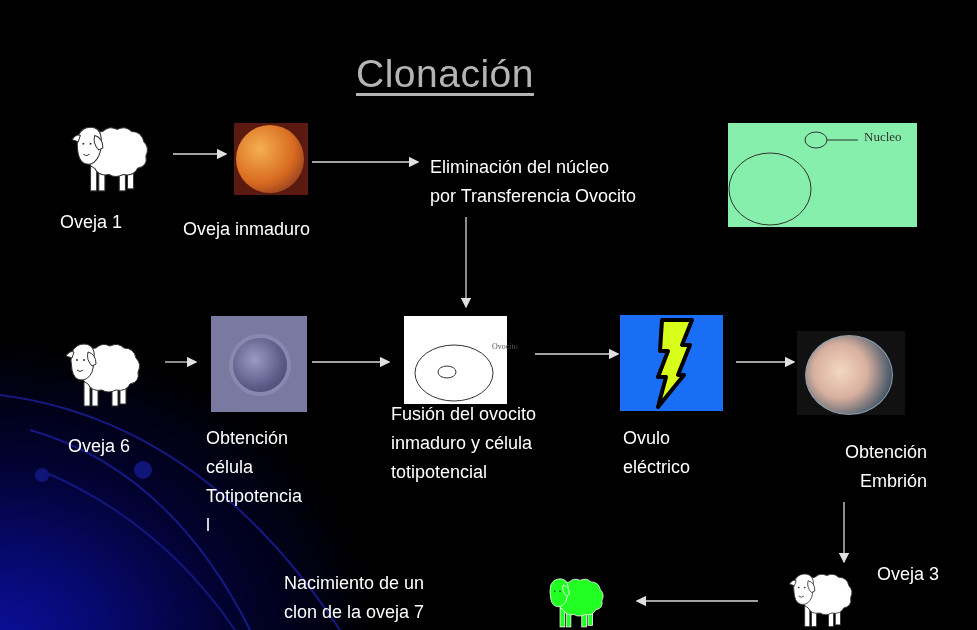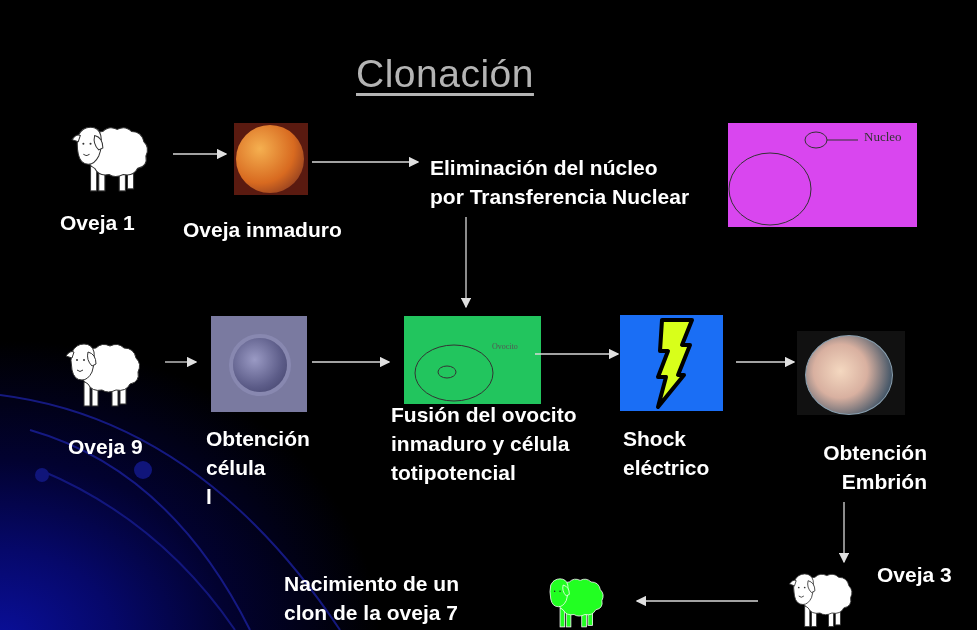--- a/index.html
+++ b/index.html
@@ -14,21 +14,21 @@
       background: radial-gradient(ellipse 380px 300px at 0px 640px, #0a0f9a 0%, #06086a 30%, #020230 60%, rgba(0,0,0,0) 100%);
     }
     .bg-arcs { position: absolute; left: 0; top: 0; }
     .title {
       position: absolute; left: 356px; top: 52px;
       font-size: 39px; color: #b4b4b4; text-decoration: underline;
       text-decoration-thickness: 3px; text-underline-offset: 6px;
       letter-spacing: 0.5px;
     }
     .lbl {
-      position: absolute; font-weight: bold; font-size: 21px; line-height: 29px;
+      position: absolute; font-weight: normal; font-size: 18px; line-height: 29px;
       color: #fff; white-space: nowrap;
     }
     .img { position: absolute; }
     .arrow { position: absolute; }
   </style>
 </head>
 <body>
 
 <svg width="0" height="0" style="position:absolute">
   <defs>
@@ -86,66 +86,67 @@
   </svg>
 <div class="lbl" style="left:60px;top:208px">Oveja 1</div>
 
 <div class="img" style="left:234px;top:123px;width:74px;height:72px;background:#5a1a10">
   <div style="position:absolute;left:2px;top:2px;width:68px;height:68px;border-radius:50%;background:radial-gradient(circle at 35% 35%, #f5b050, #d86a20 55%, #8a3a20 85%);"></div>
 </div>
 <div class="lbl" style="left:183px;top:215px">Oveja inmaduro</div>
 
 <div class="lbl" style="left:430px;top:153px">
   <div>Eliminación del núcleo</div>
-  <div>por Transferencia Nuclear</div>
+  <div>por Transferencia Ovocito</div>
 </div>
 
-<div class="img" style="left:728px;top:123px;width:189px;height:104px;background:#d946ef">
+<div class="img" style="left:728px;top:123px;width:189px;height:104px;background:#86efac">
   <svg width="189" height="104">
     <ellipse cx="42" cy="66" rx="41" ry="36" stroke="#333" fill="none" stroke-width="1"></ellipse>
     <ellipse cx="88" cy="17" rx="11" ry="8" stroke="#333" fill="none" stroke-width="1"></ellipse>
     <line x1="99" y1="17" x2="130" y2="17" stroke="#333" stroke-width="1"></line>
   </svg>
   <div style="position:absolute;left:136px;top:6px;font-family:'Liberation Serif',serif;font-size:13px;color:#333">Nucleo</div>
 </div>
 
 <svg class="img" style="left:57px;top:330px" width="90" height="80">
     <use href="#sheep"></use>
   </svg>
-<div class="lbl" style="left:68px;top:432px">Oveja 9</div>
+<div class="lbl" style="left:68px;top:432px">Oveja 6</div>
 
 <div class="img" style="left:211px;top:316px;width:96px;height:96px;background:#7a7aa0">
   <div style="position:absolute;left:22px;top:22px;width:54px;height:54px;border-radius:50%;background:radial-gradient(circle at 40% 40%, #9a9ac4, #5c5c88 60%, #3e3e66);box-shadow:0 0 0 4px #8888b0;"></div>
 </div>
 <div class="lbl" style="left:206px;top:424px">
   <div>Obtención</div>
   <div>célula</div>
+  <div>Totipotencia</div>
   <div>l</div>
 </div>
 
-<div class="img" style="left:404px;top:316px;width:137px;height:88px;background:#22c55e">
+<div class="img" style="left:404px;top:316px;width:103px;height:88px;background:#ffffff">
   <svg width="123" height="88">
     <ellipse cx="50" cy="57" rx="39" ry="28" stroke="#333" fill="none" stroke-width="1"></ellipse>
     <ellipse cx="43" cy="56" rx="9" ry="6" stroke="#333" fill="none" stroke-width="1"></ellipse>
   </svg>
   <div style="position:absolute;left:88px;top:26px;font-family:'Liberation Serif',serif;font-size:8px;color:#555">Ovocito</div>
 </div>
 <div class="lbl" style="left:391px;top:400px">
   <div>Fusión del ovocito</div>
   <div>inmaduro y célula</div>
   <div>totipotencial</div>
 </div>
 
 <div class="img" style="left:620px;top:315px;width:103px;height:96px;background:#1a6ef5">
   <svg width="103" height="96">
     <path d="M42 5 L72 5 L62 30 L70 30 L58 60 L64 60 L38 92 L46 62 L38 62 L48 36 L40 36 Z" fill="#d8ff1a" stroke="#000" stroke-width="4" stroke-linejoin="round"></path>
   </svg>
 </div>
 <div class="lbl" style="left:623px;top:424px">
-  <div>Shock</div>
+  <div>Ovulo</div>
   <div>eléctrico</div>
 </div>
 
 <div class="img" style="left:797px;top:331px;width:108px;height:84px;background:#111">
   <div style="position:absolute;left:8px;top:4px;width:86px;height:78px;border-radius:50%;background:radial-gradient(circle at 40% 45%, #f4d8c0 0%, #d8b0a0 40%, #4a5a6a 75%, #1a2530 100%);border:1px solid #8aa0b0;"></div>
 </div>
 <div class="lbl" style="left:807px;top:438px;text-align:right;width:120px">
   <div>Obtención</div>
   <div>Embrión</div>
 </div>

